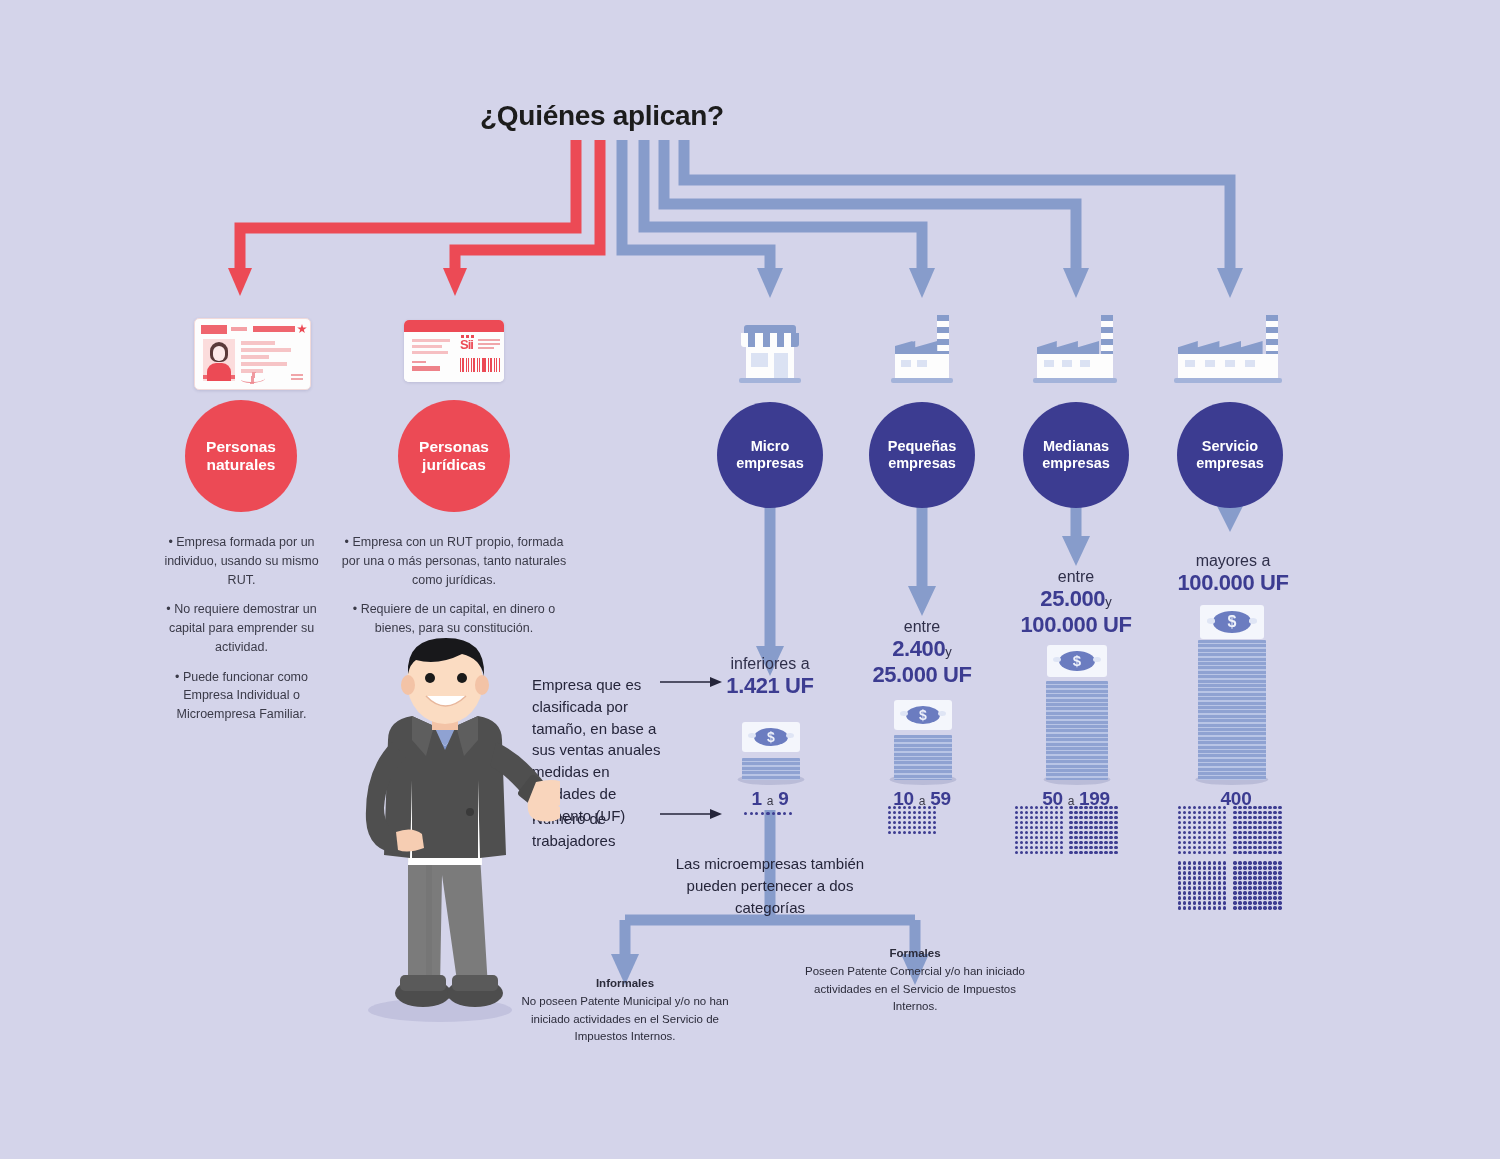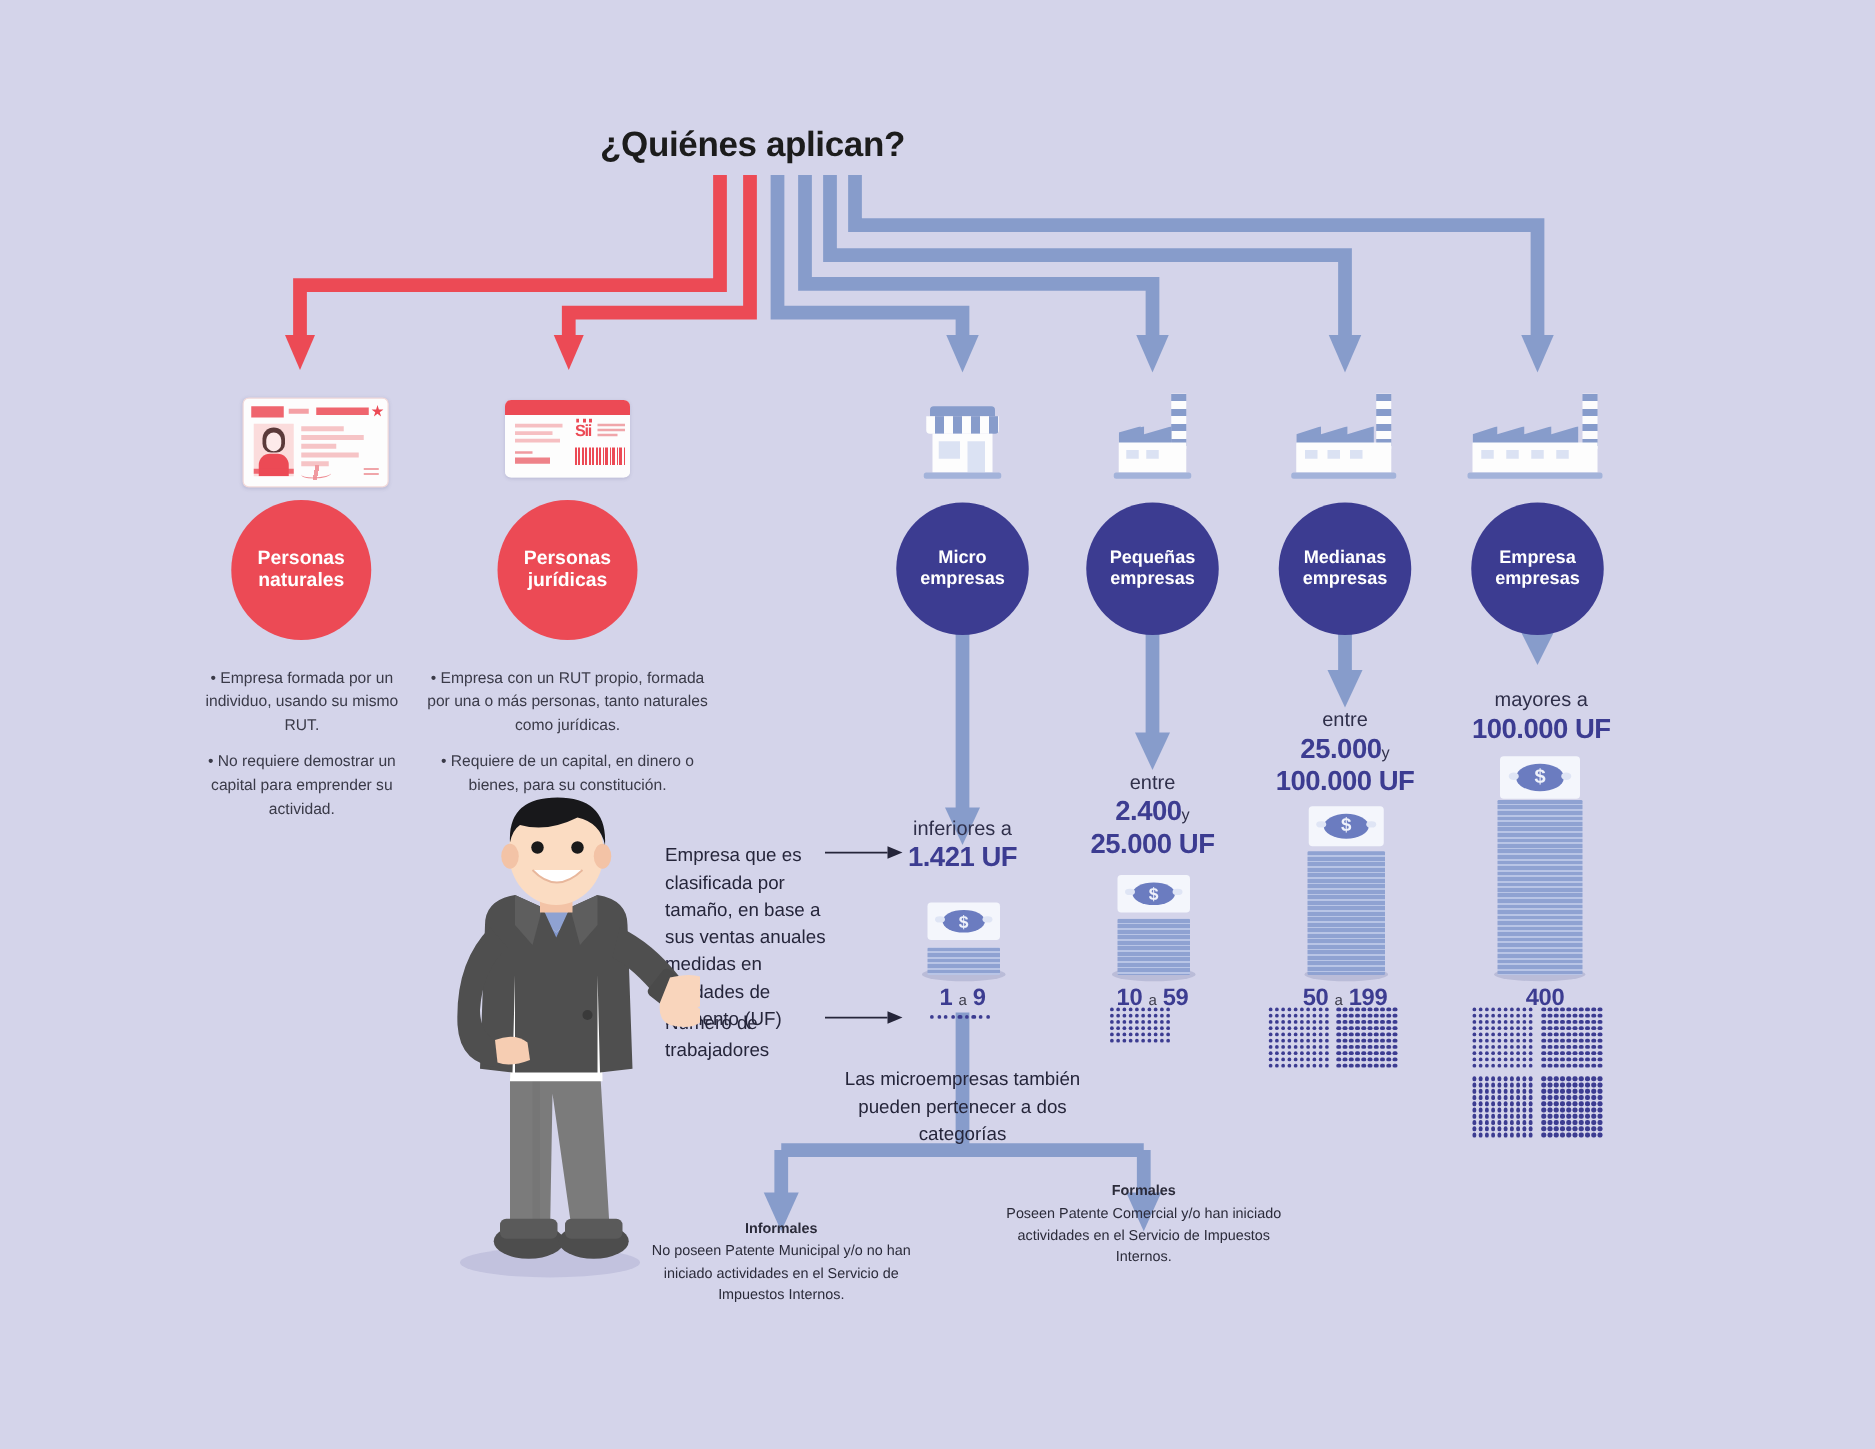--- a/index.html
+++ b/index.html
@@ -212,20 +212,21 @@
   <div class="circle red" style="left:398px;top:400px;width:112px;height:112px;font-size:15.5px;">
     <div>
       <span>Personas</span><br>
       <span>jurídicas</span>
     </div>
   </div>
 
   <div class="bullets" style="left:163px;top:533px;width:157px;">
     <p>• Empresa formada por un individuo, usando su mismo RUT.</p>
     <p>• No requiere demostrar un capital para emprender su actividad.</p>
+    <p>• Puede funcionar como Empresa Individual o Microempresa Familiar.</p>
   </div>
 
   <div class="bullets" style="left:337px;top:533px;width:234px;">
     <p>• Empresa con un RUT propio, formada por una o más personas, tanto naturales como jurídicas.</p>
     <p>• Requiere de un capital, en dinero o bienes, para su constitución.</p>
   </div>
 
   <div class="icon" style="left:735px;top:325px;width:70px;height:62px;">
     <div class="abs" style="left:9px;top:0px;width:52px;height:8px;background:#879ccb;border-radius:3px 3px 0 0;"></div>
     <div class="abs" style="left:6px;top:8px;width:58px;height:14px;background:
@@ -287,21 +288,21 @@
     </div>
   </div>
   <div class="circle blue" style="left:1023px;top:402px;width:106px;height:106px;font-size:14.5px;">
     <div>
       <span>Medianas</span><br>
       <span>empresas</span>
     </div>
   </div>
   <div class="circle blue" style="left:1177px;top:402px;width:106px;height:106px;font-size:14.5px;">
     <div>
-      <span>Empresa</span><br>
+      <span>Servicio</span><br>
       <span>empresas</span>
     </div>
   </div>
 
   <div class="uf-label" style="left:690px;top:655px;width:160px;">
     <div class="uf-small">inferiores a</div>
     <div class="uf-big">1.421 UF</div>
   </div>
 
   <div class="uf-label" style="left:842px;top:618px;width:160px;">

